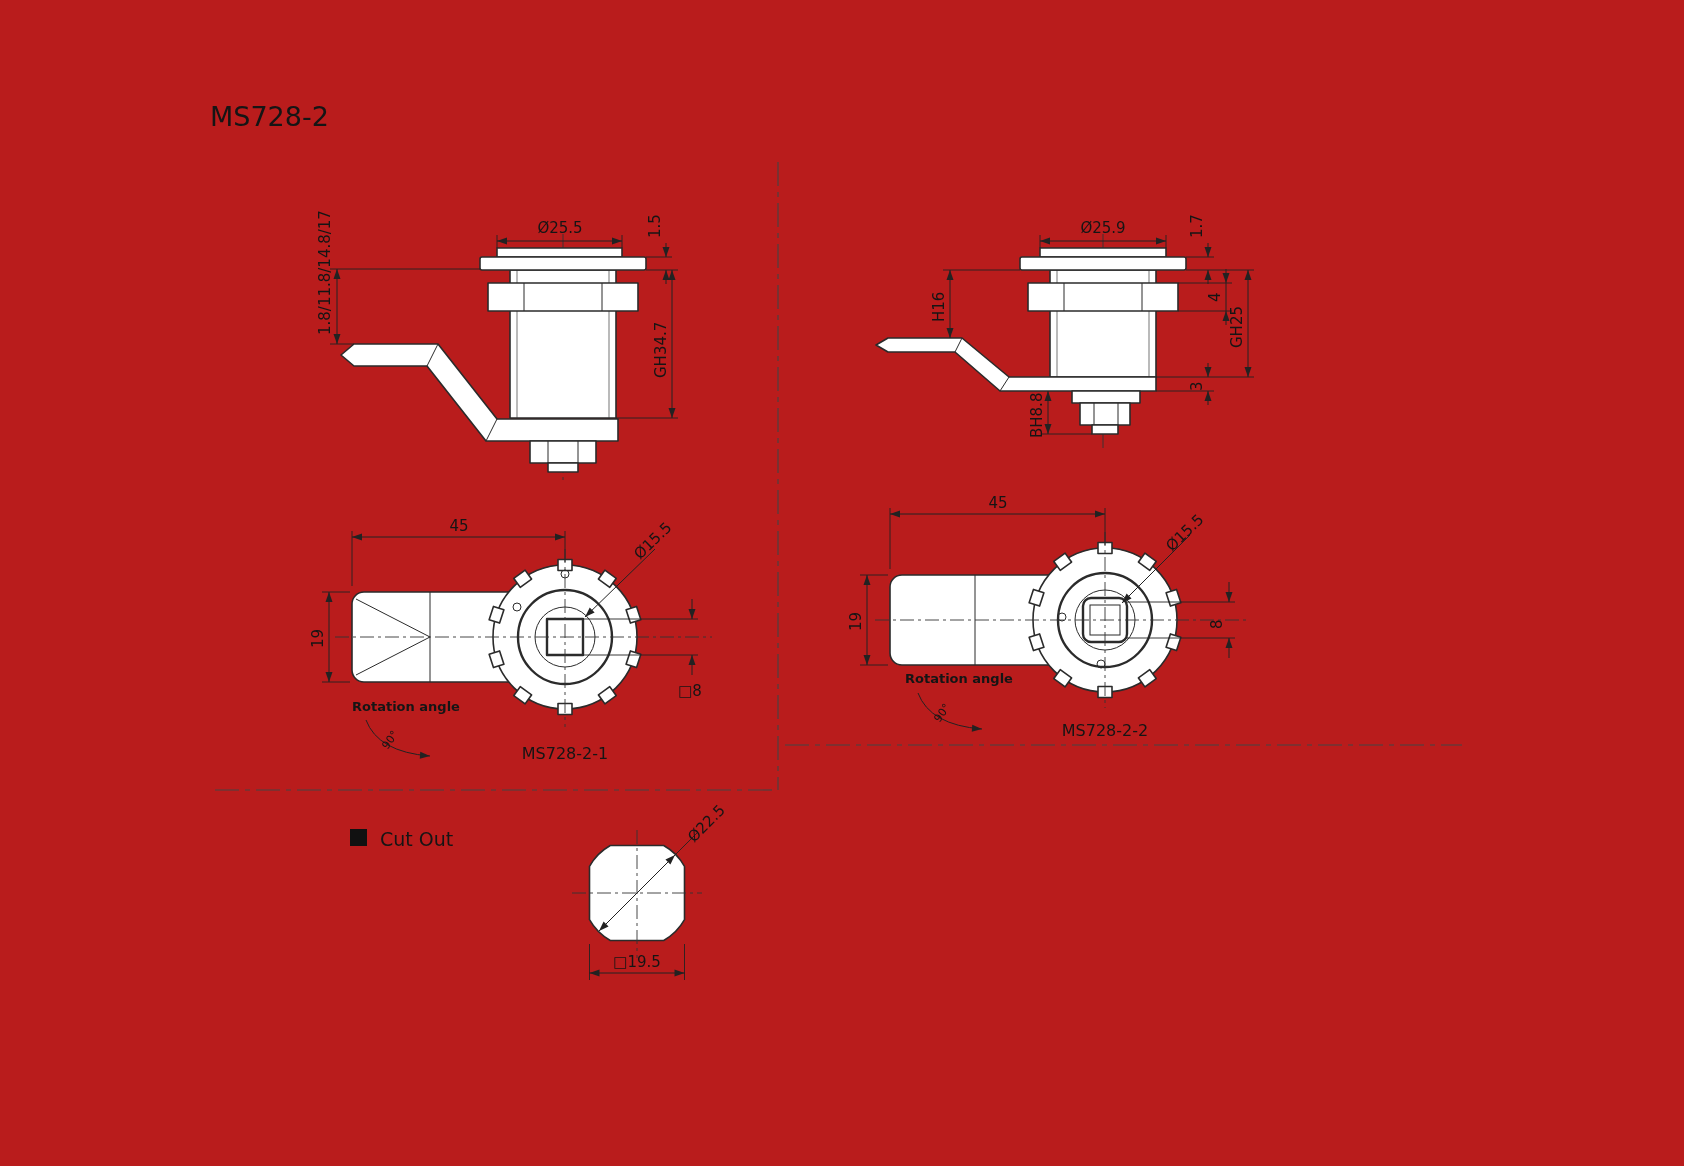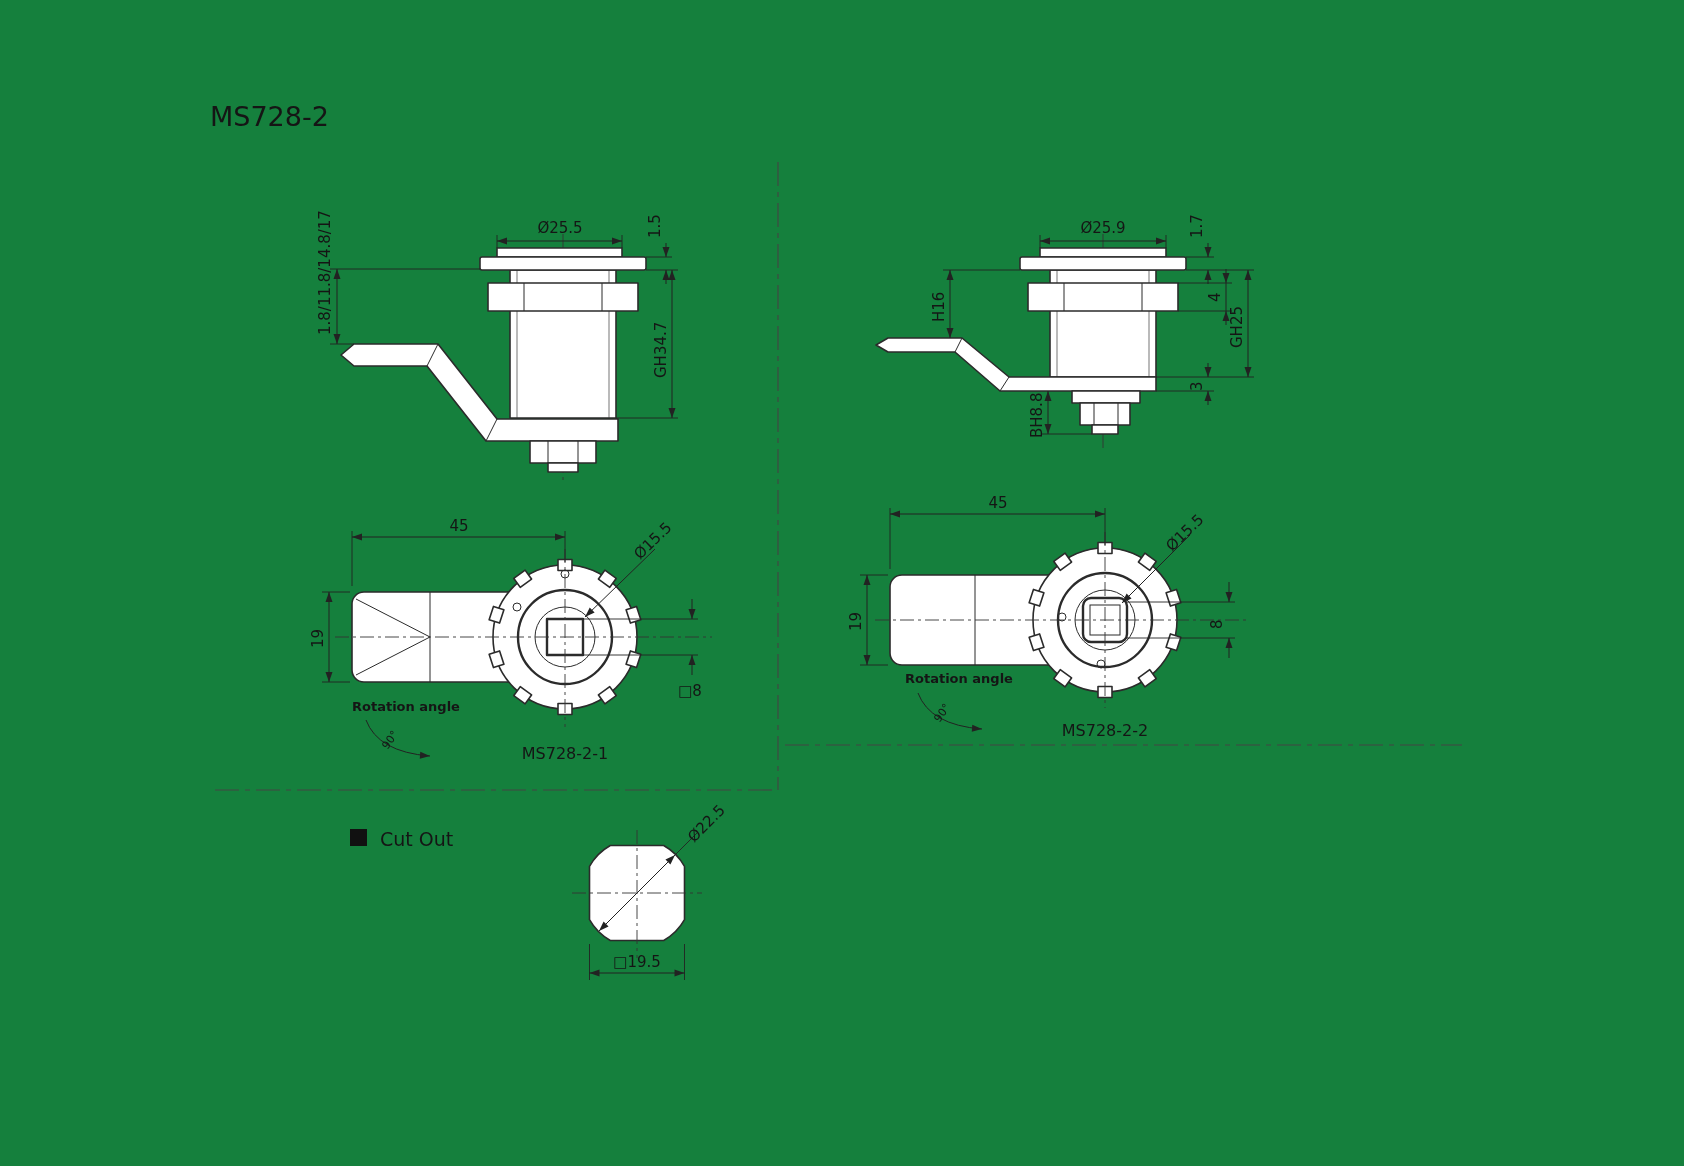--- a/index.html
+++ b/index.html
@@ -1,16 +1,16 @@
 <!DOCTYPE html>
 <html><head>
 <meta charset="utf-8">
 <style>
   html,body{margin:0;padding:0;background:#ffffff;}
-  .page{position:relative;width:1684px;height:1166px;background:#15803d;overflow:hidden;
+  .page{position:relative;width:1684px;height:1166px;background:#b91c1c;overflow:hidden;
         font-family:"DejaVu Sans", sans-serif;}
   svg text{font-family:"DejaVu Sans", sans-serif;fill:#151515;}
   .outline{fill:#ffffff;stroke:#2b2b2b;stroke-width:1.6;stroke-linejoin:round;}
   .outline2{fill:none;stroke:#2b2b2b;stroke-width:2.4;stroke-linejoin:round;}
   .thin{fill:none;stroke:#2b2b2b;stroke-width:1;}
   .hair{fill:none;stroke:#3a3a3a;stroke-width:0.7;}
   .dim{fill:none;stroke:#222222;stroke-width:1;}
   .ext{fill:none;stroke:#222222;stroke-width:0.9;}
   .cl{fill:none;stroke:#333333;stroke-width:0.9;stroke-dasharray:14 4 3 4;}
   .phantom{fill:none;stroke:#444444;stroke-width:1.1;stroke-dasharray:24 6 5 6;}

